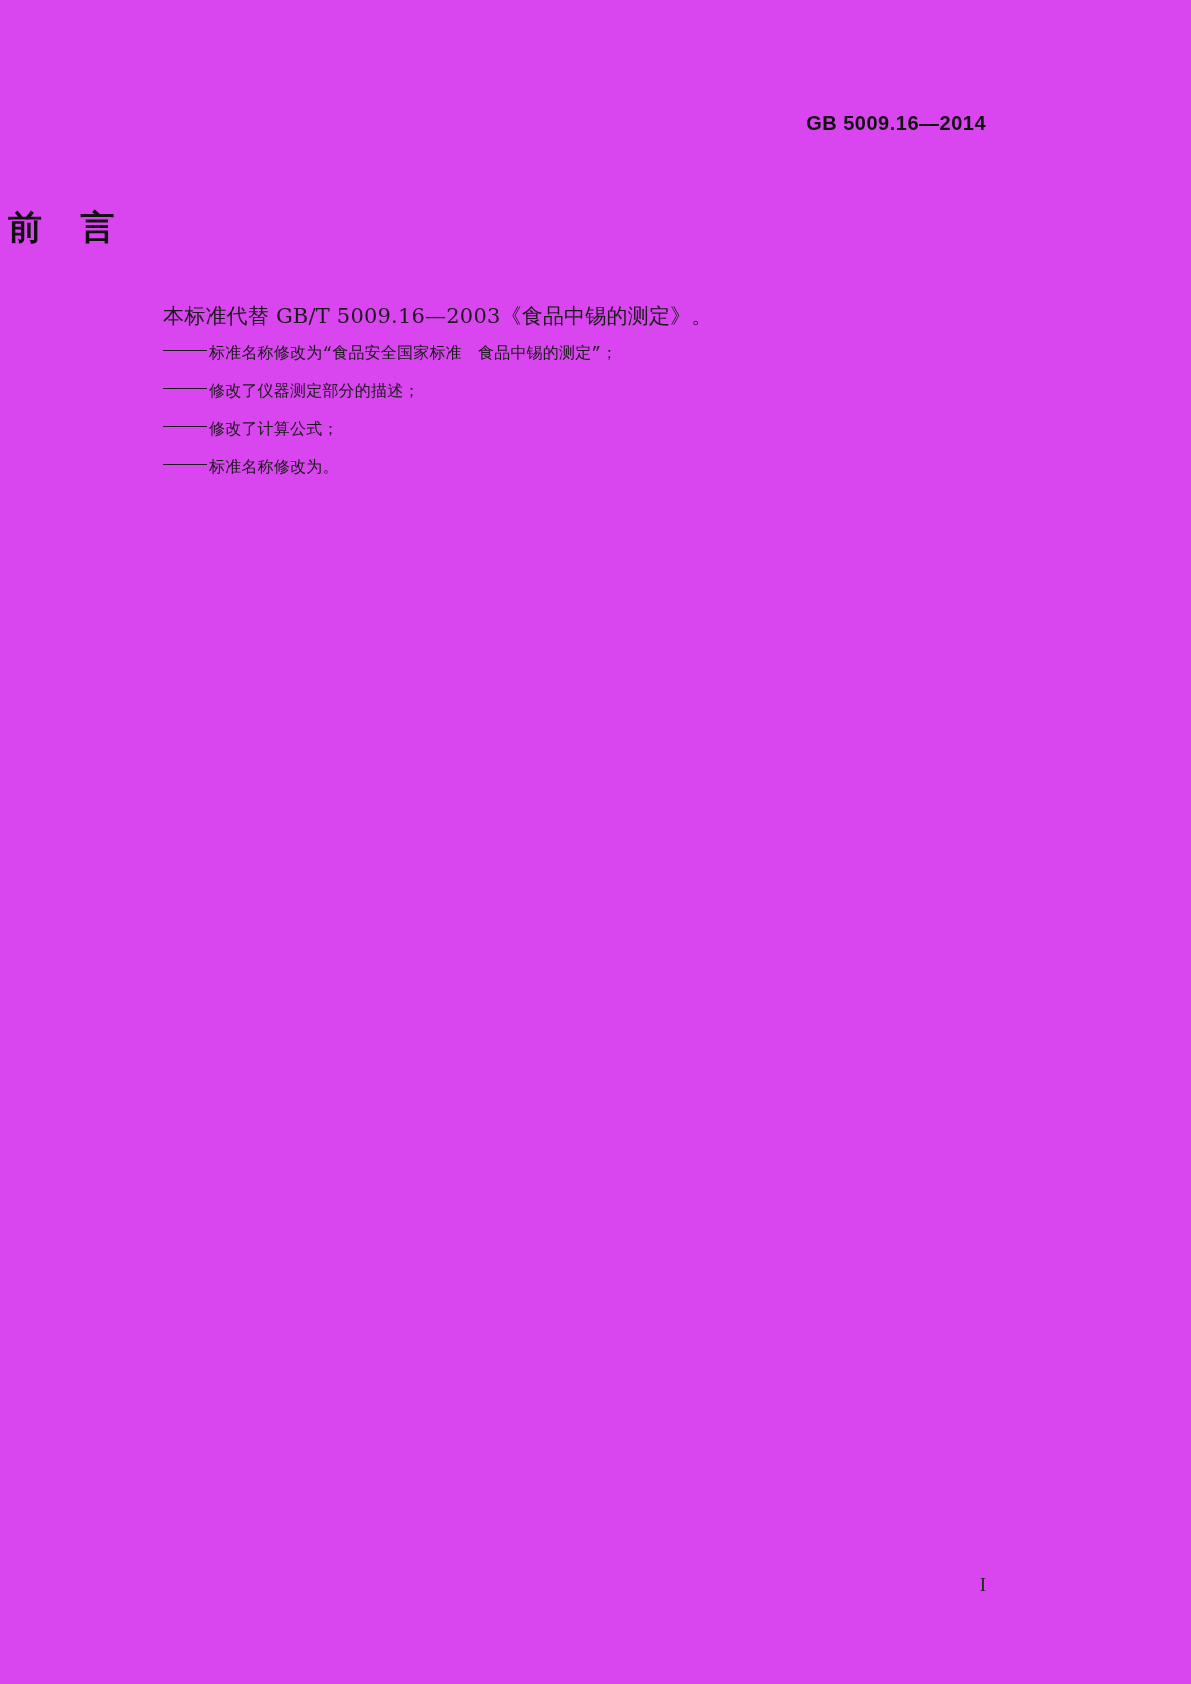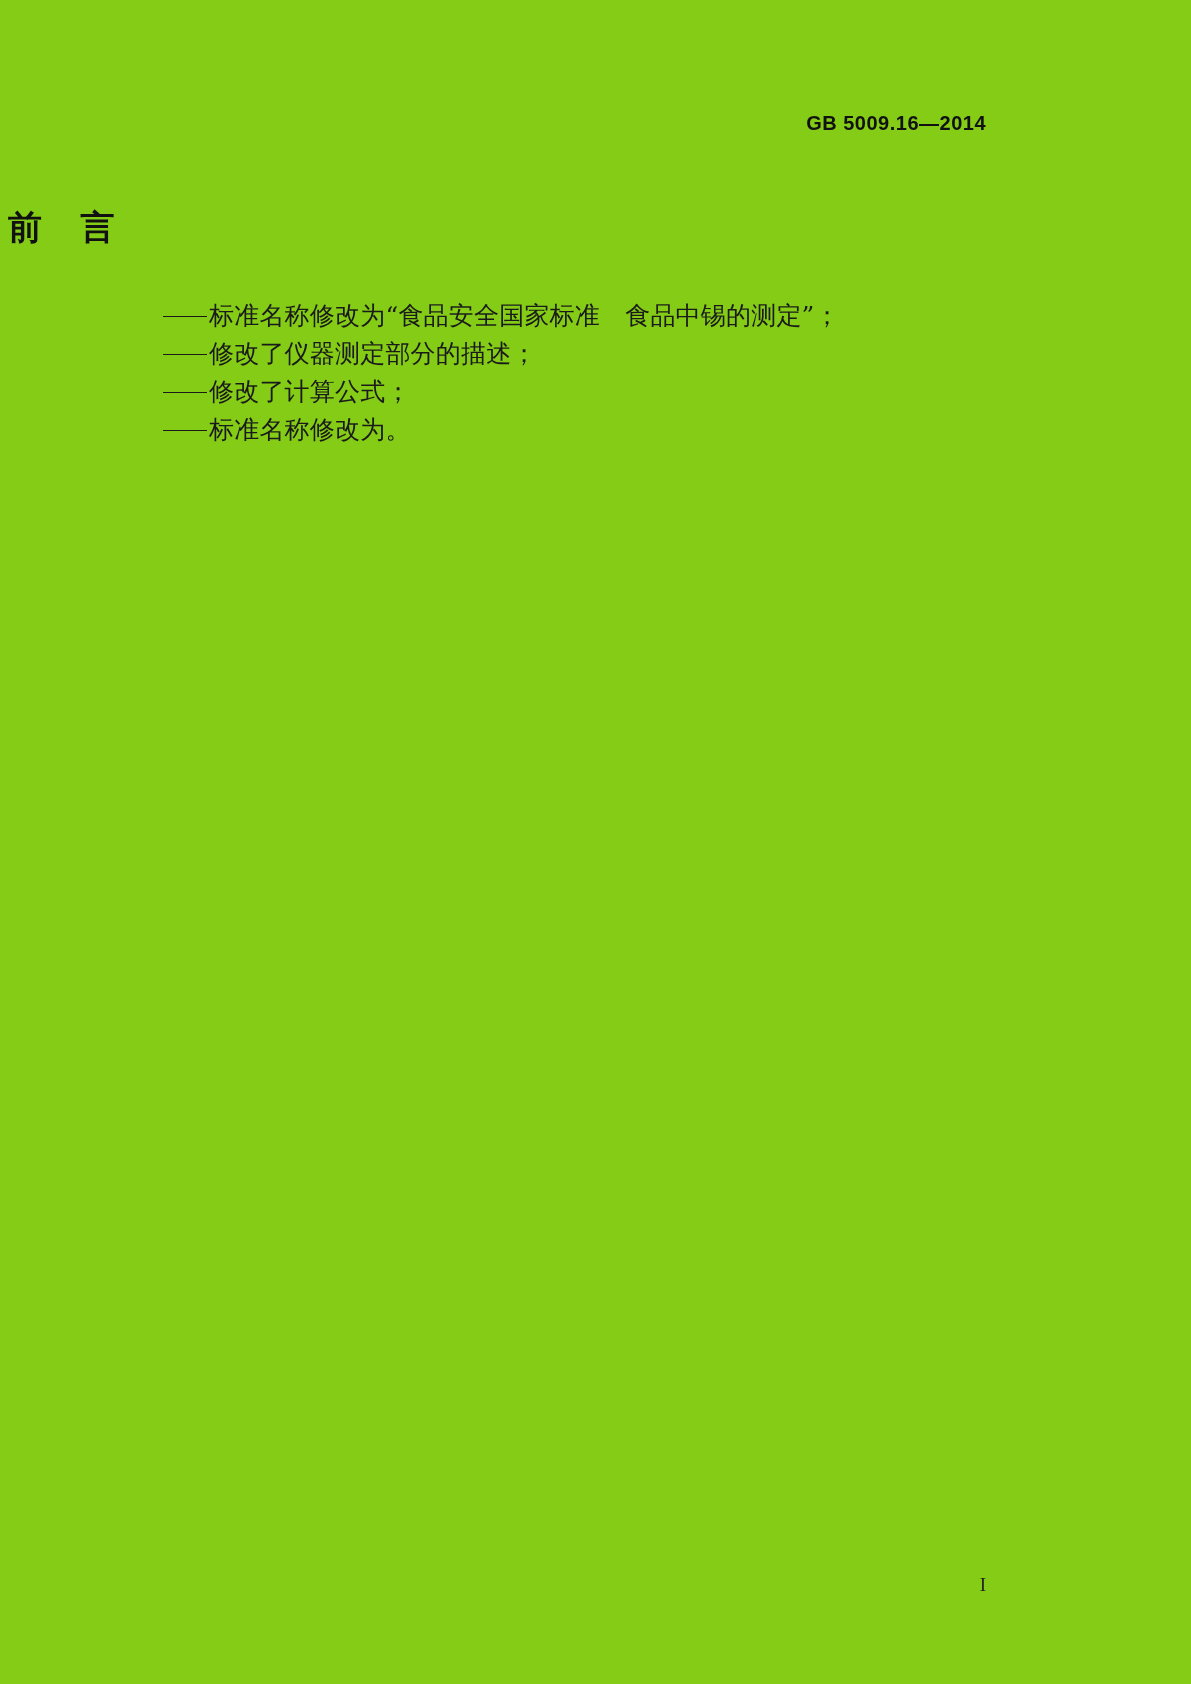--- a/index.html
+++ b/index.html
@@ -4,21 +4,21 @@
 <style>
   html, body {
     margin: 0;
     padding: 0;
     background: #ffffff;
   }
   .page {
     position: relative;
     width: 1191px;
     height: 1684px;
-    background: #84cc16;
+    background: #d946ef;
     margin: 0 auto;
     overflow: hidden;
     font-family: "DejaVu Serif", "Liberation Serif", serif;
     color: #1a1a1a;
   }
   .header-std {
     position: absolute;
     top: 112px;
     right: 205px;
     font-family: "Liberation Sans", sans-serif;
@@ -57,25 +57,26 @@
     white-space: nowrap;
     margin: 0 0 0 0;
     letter-spacing: 0.2px;
   }
   .list {
     margin: 0;
     padding: 0;
     list-style: none;
   }
   .list-item {
-    font-size: 25px;
+    font-size: 16px;
     line-height: 38px;
     color: #1a1a1a;
     white-space: nowrap;
     letter-spacing: 0.2px;
+    font-family: Liberation Mono, monospace;
   }
   .dash {
     display: inline-block;
     width: 44px;
     border-bottom: 1.5px solid #1a1a1a;
     vertical-align: 7px;
     margin-right: 2px;
   }
   .page-number {
     position: absolute;
@@ -92,20 +93,21 @@
 <div class="page">
 
   <div class="header-std">GB 5009.16—2014</div>
 
   <div class="doc-title">
     <span>前</span><span class="gap"></span><span>言</span>
   </div>
 
   <div class="body-block">
 
+    <p class="para">本标准代替 GB/T 5009.16—2003《食品中锡的测定》。</p>
 
     <ul class="list">
       <li class="list-item"><span class="dash"></span><span>标准名称修改为“食品安全国家标准　食品中锡的测定”；</span></li>
       <li class="list-item"><span class="dash"></span><span>修改了仪器测定部分的描述；</span></li>
       <li class="list-item"><span class="dash"></span><span>修改了计算公式；</span></li>
       <li class="list-item"><span class="dash"></span><span>标准名称修改为。</span></li>
     </ul>
 
   </div>
 

